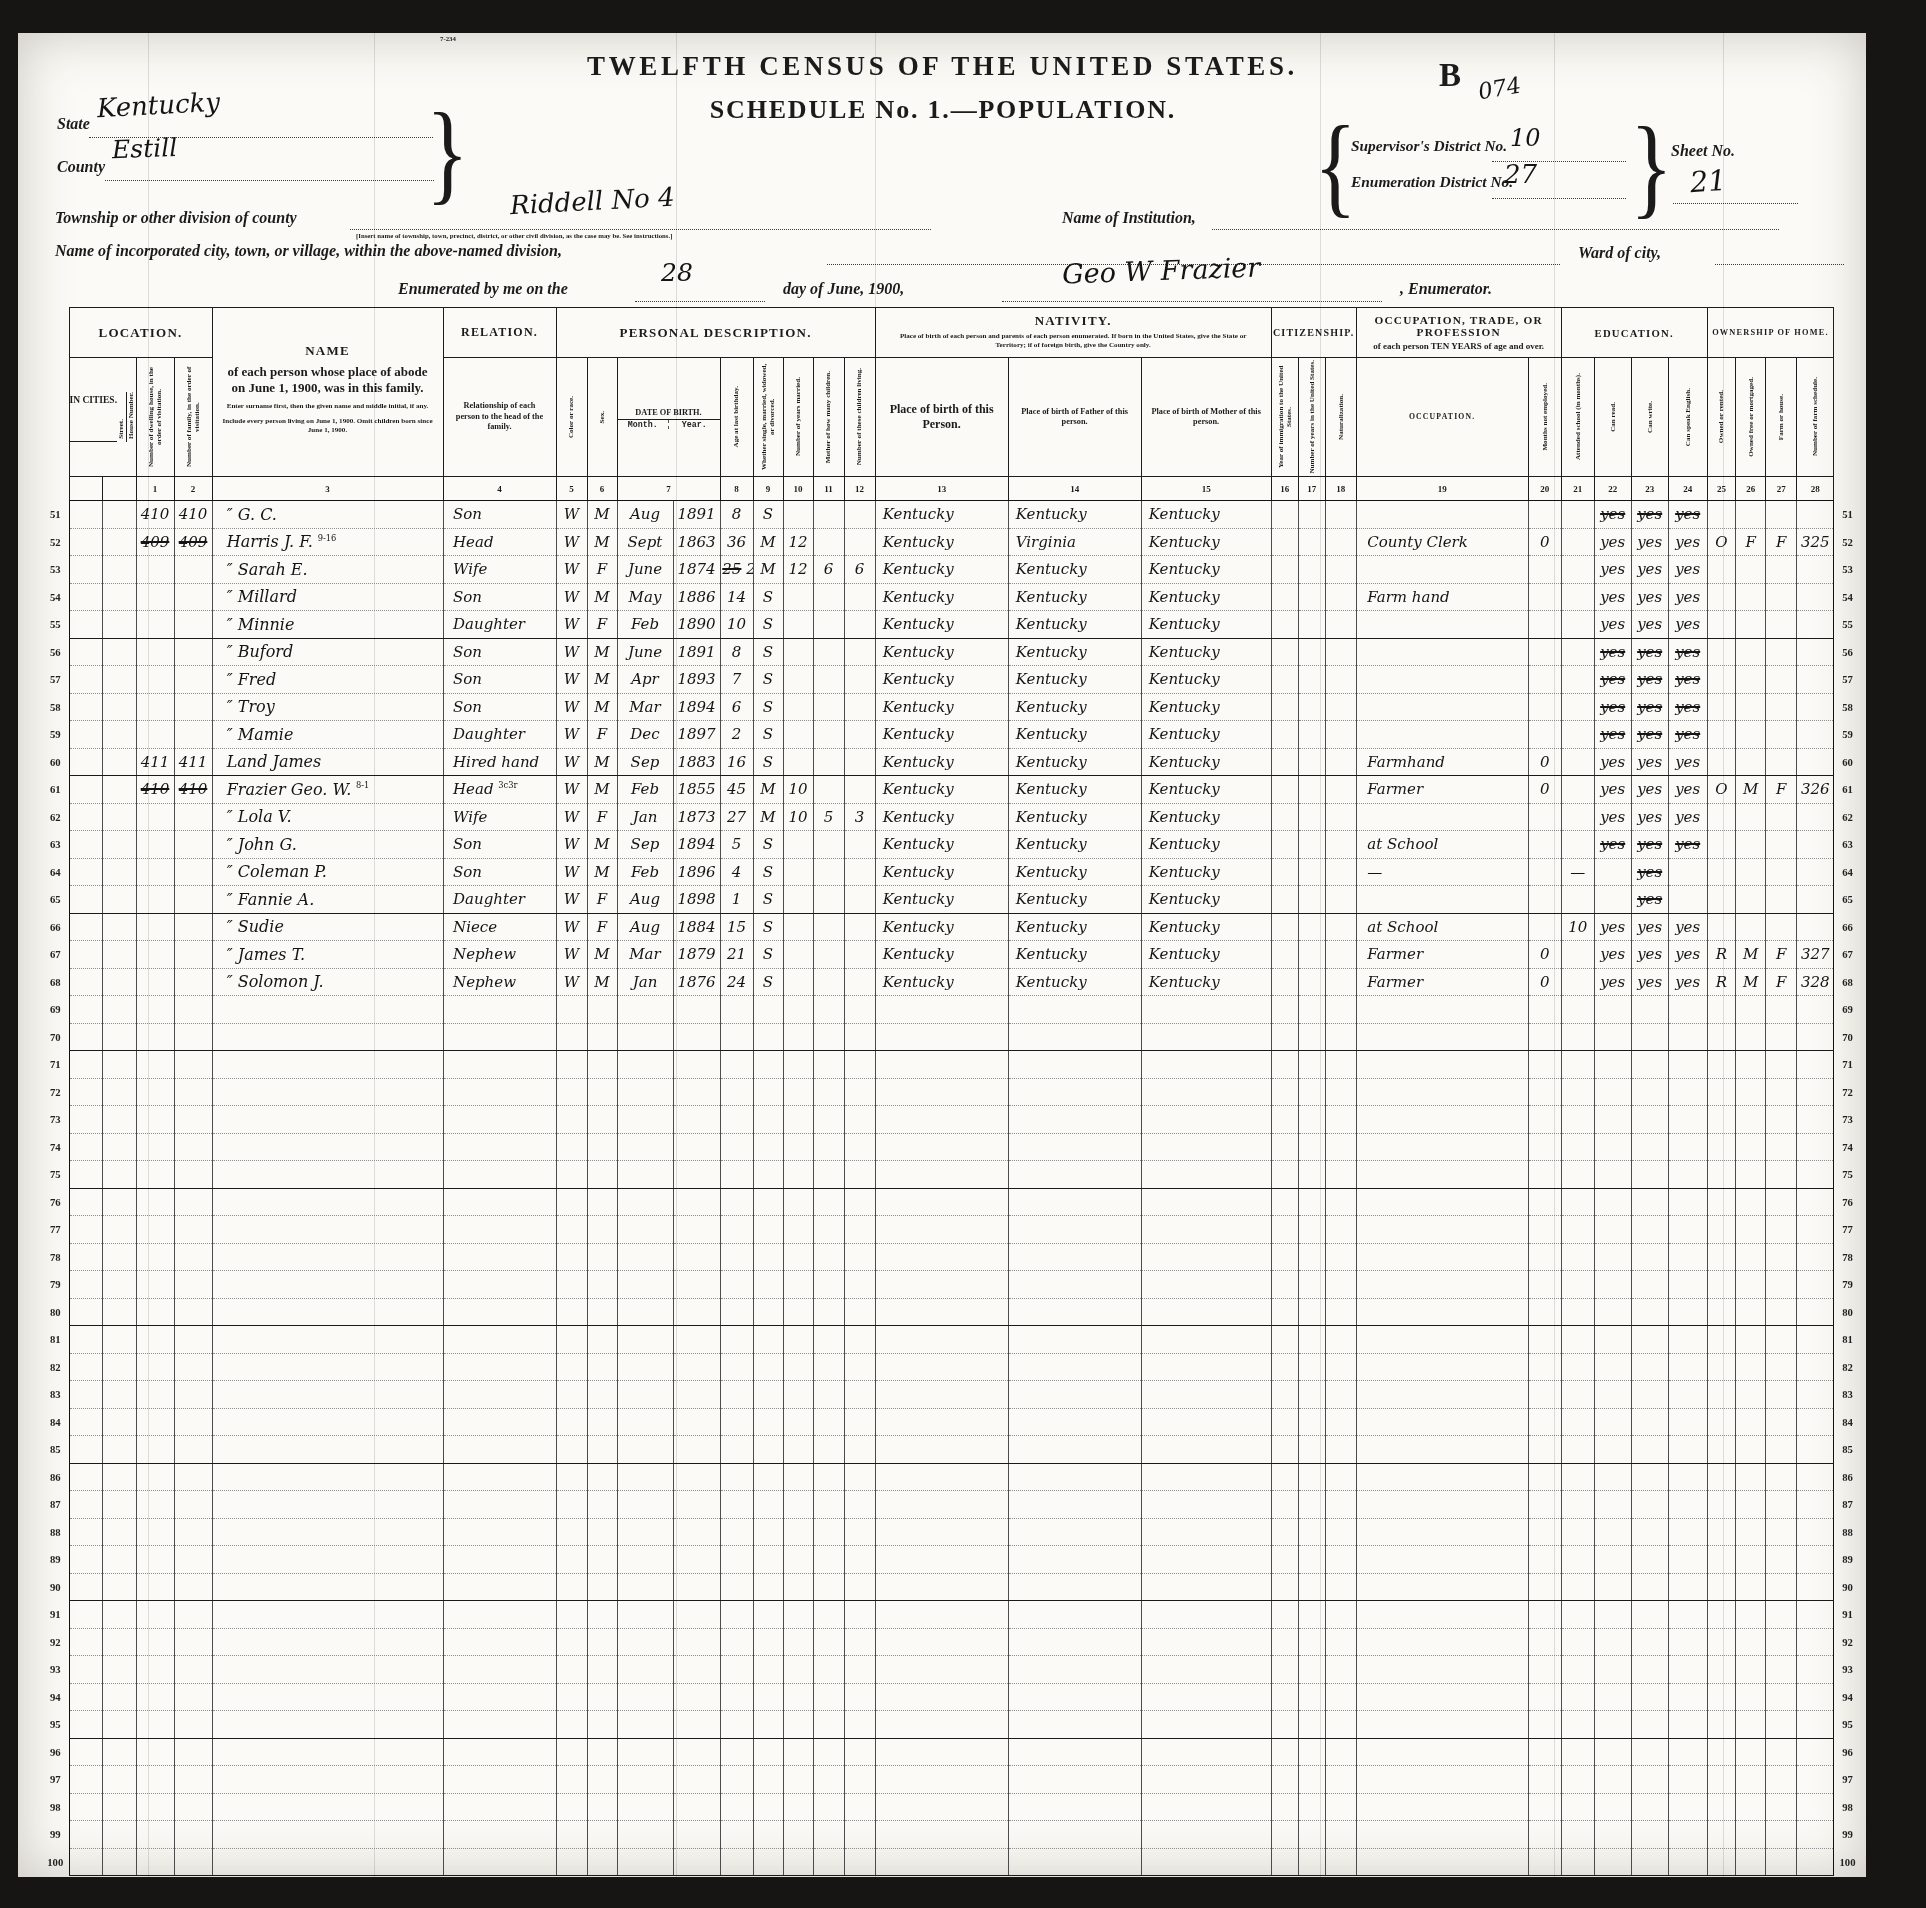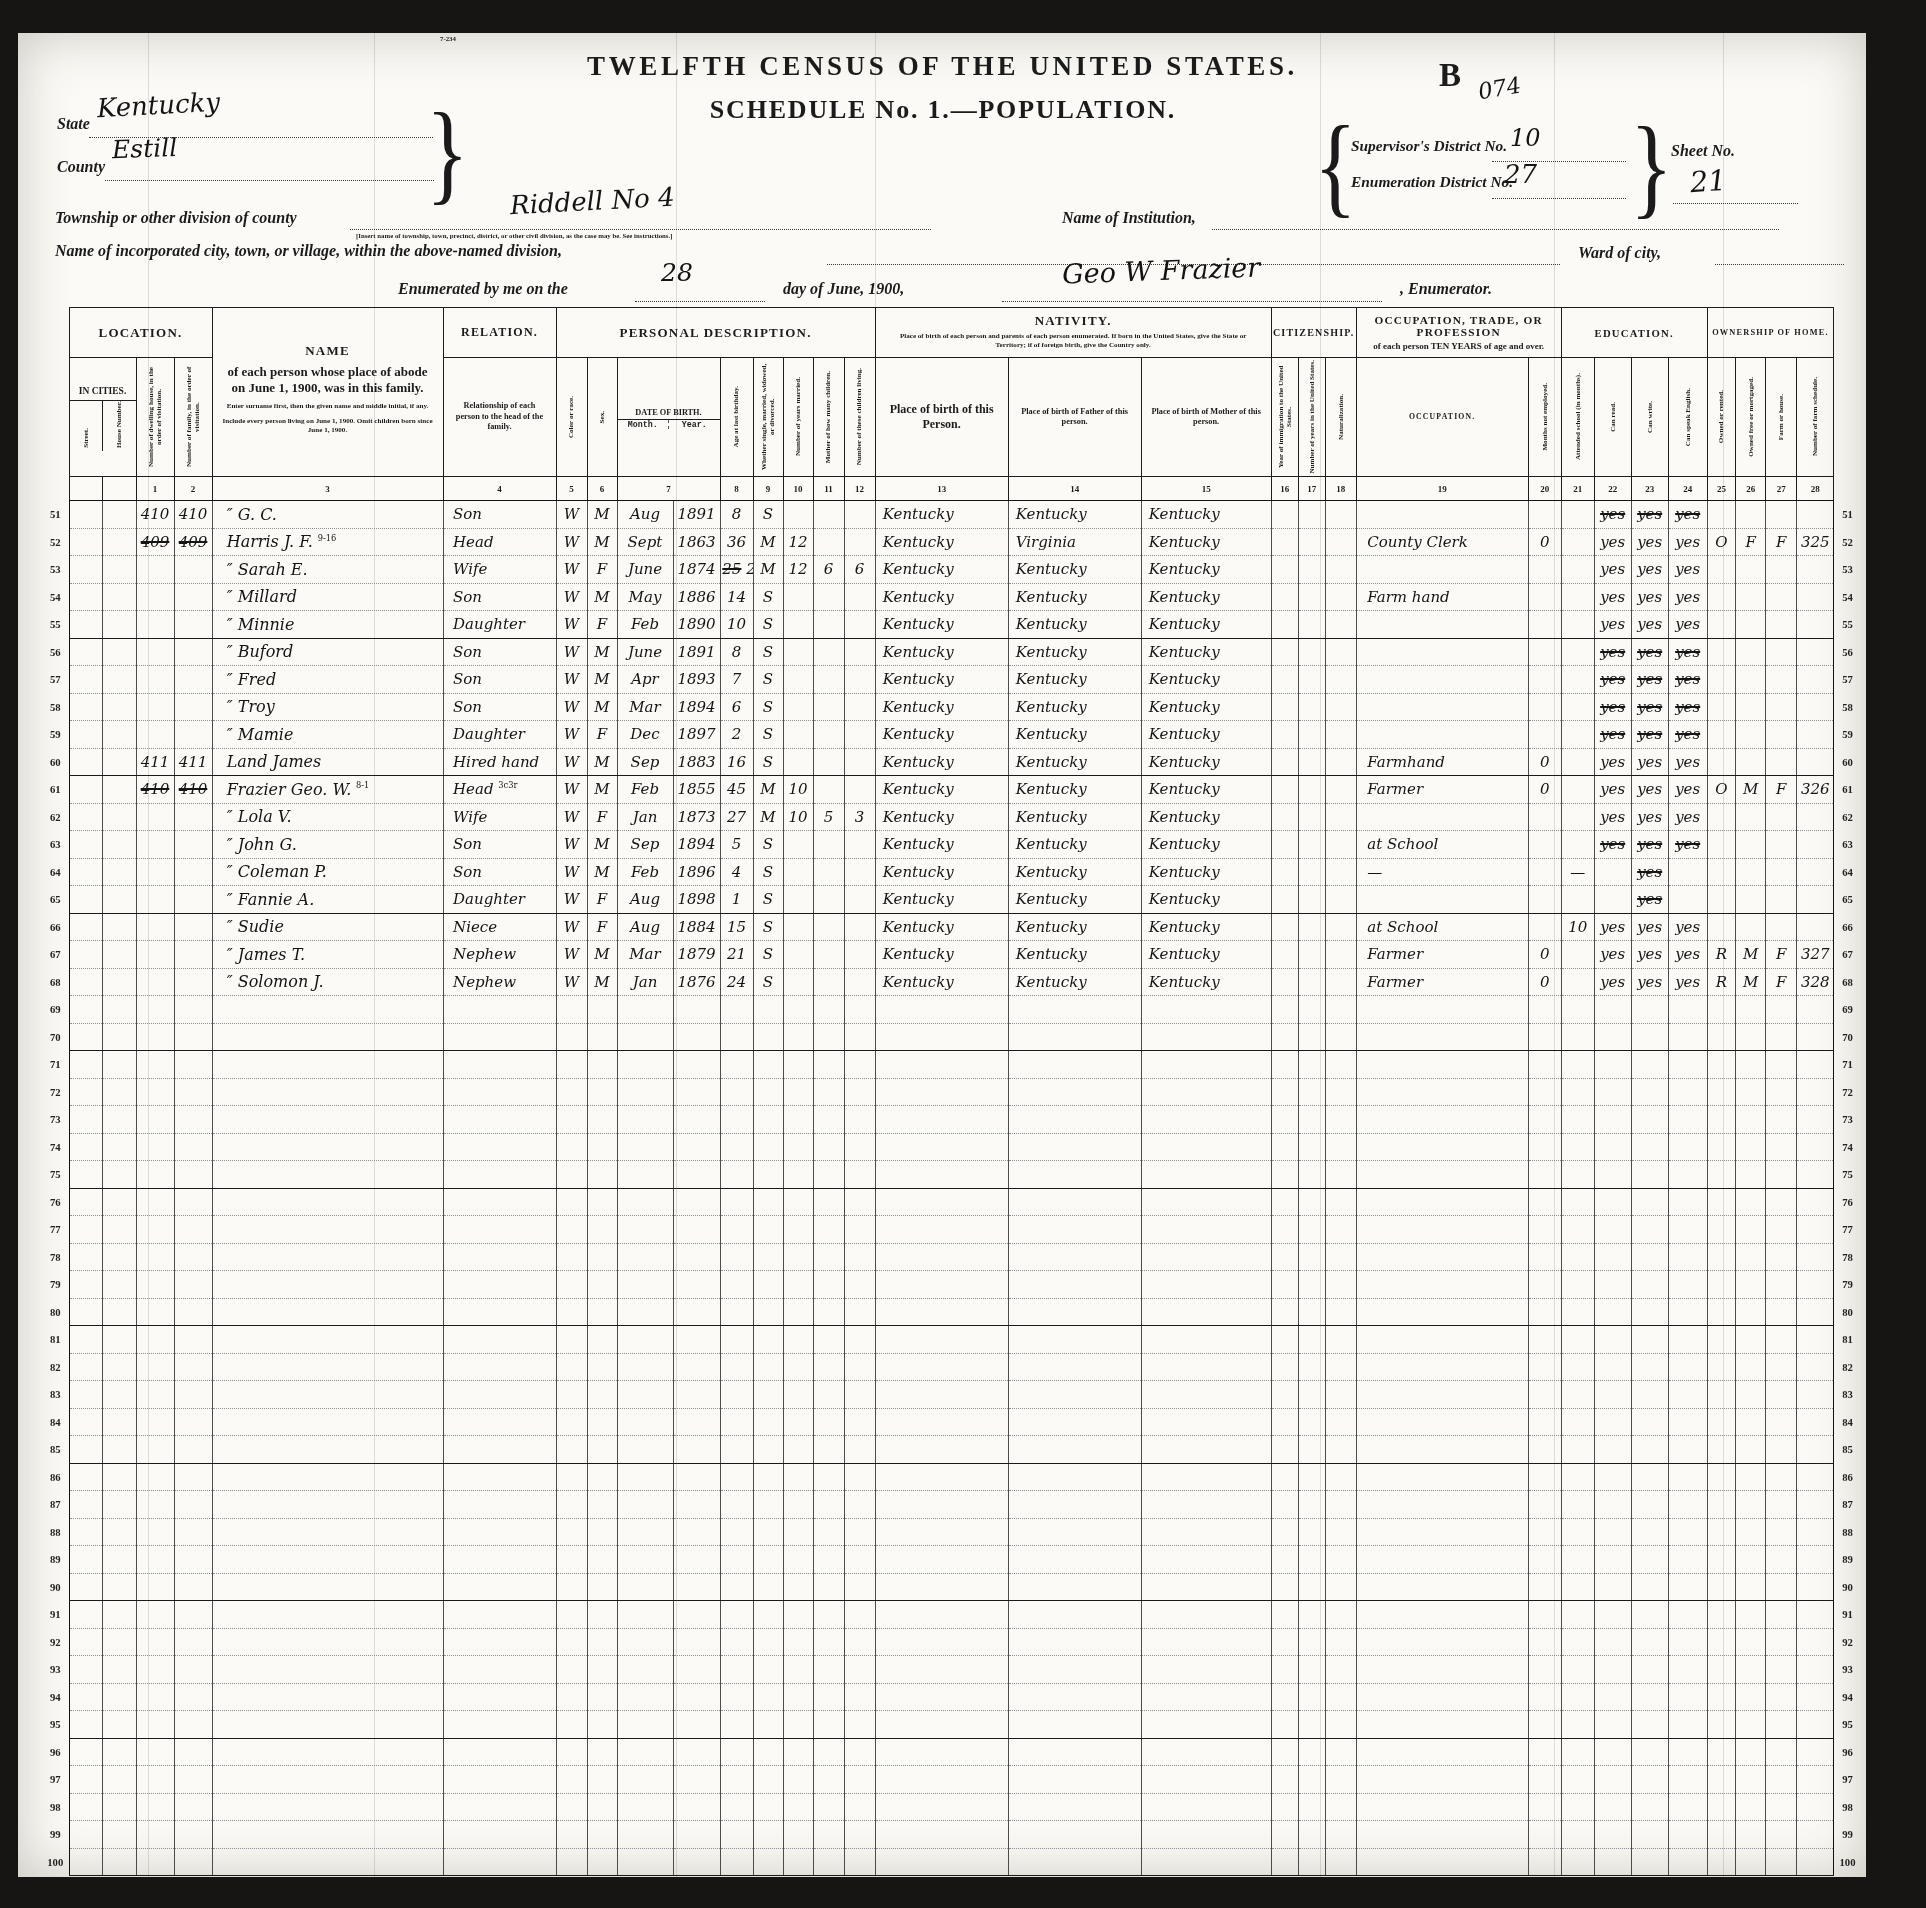--- a/index.html
+++ b/index.html
@@ -42,21 +42,21 @@
   tbody tr.g5 td{border-bottom:1.8px solid #1a1a1a;}
   tbody td.sl{border-left:1.2px solid #1d1d1d;}
   tbody td.c-sched{border-right:1.8px solid #111;}
   tbody td.c-street{border-left:1.8px solid #111;}
   tbody td.c-name{text-align:left;padding-left:14.2px;font-size:16px;}
   tbody td.c-relation{text-align:left;padding-left:9.5px;}
   tbody td.c-occupation{text-align:left;padding-left:10.7px;}
   tbody td.c-pob,tbody td.c-pob_f,tbody td.c-pob_m{text-align:left;padding-left:7.1px;}
   tbody td sup{font-size:8.3px;font-style:normal;margin-left:4.7px;}
   s{text-decoration-thickness:1.8px;}
-  .incwrap{display:flex;flex-direction:column;height:100%;}
+  .incwrap{display:flex;flex-direction:row;height:100%;}
   .inctitle{border-bottom:1.2px solid #1d1d1d;font-size:9.5px;font-weight:bold;padding:3.6px 0;}
   .inccols{flex:1;display:flex;}
   .inccols>div{flex:1;display:flex;align-items:flex-end;justify-content:center;padding-bottom:3.6px;}
   .inccols>div:first-child{border-right:1.2px solid #1d1d1d;}
   .dobwrap{display:flex;flex-direction:column;height:100%;}
   .dobtitle{border-bottom:1.2px solid #1d1d1d;font-size:8.3px;font-weight:bold;padding:2.4px 0;}
   .dobcols{flex:1;display:flex;align-items:center;}
   .dobcols>div{flex:1;font-size:8.3px;font-weight:bold;font-family:Liberation Mono, monospace;}
   .dobcols>div:first-child{border-right:1.2px dashed #555;height:100%;display:flex;
                            align-items:center;justify-content:center;}

